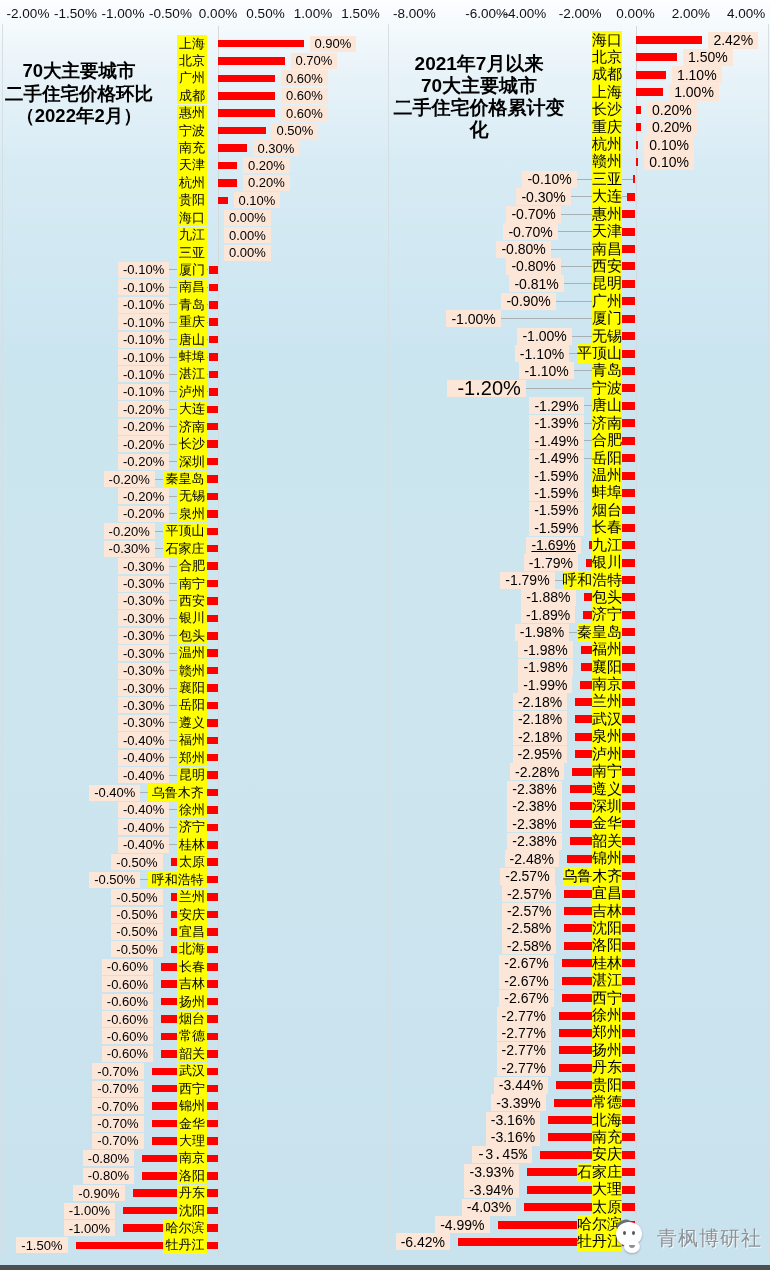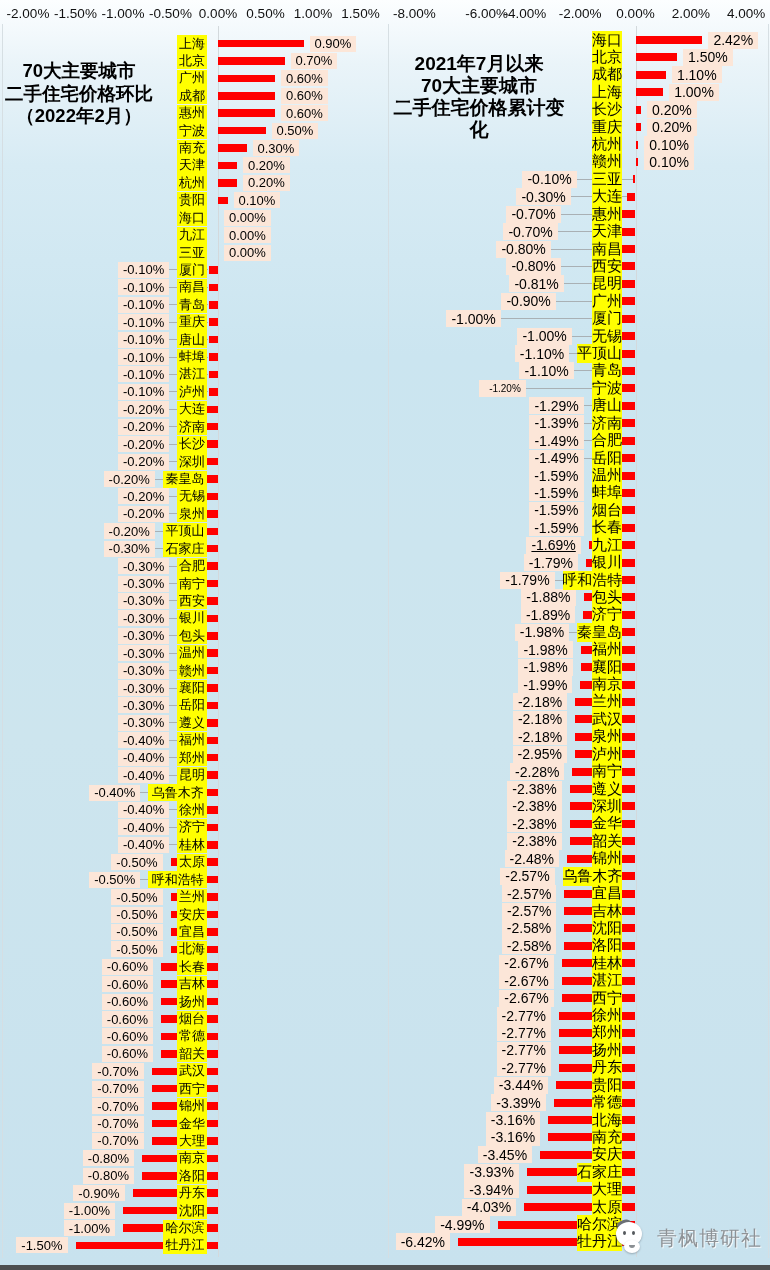--- a/index.html
+++ b/index.html
@@ -378,21 +378,21 @@
       <div class="citybox" style="left: 591.8px; width: 30.2px; top: 326.64px; height: 19px; font-size: 15px; background: rgb(255, 255, 0);">无锡</div>
       <div class="leader" style="left: 569.2px; width: 35.885px; top: 353.06px;"></div>
       <div class="vlabel" style="right: 200.8px; top: 345.06px; height: 17px; font-size: 14px;">-1.10%</div>
       <div class="bar" style="left: 605.085px; width: 30.415px; top: 349.56px; height: 8px; background: rgb(255, 0, 0);"></div>
       <div class="citybox" style="left: 577.2px; width: 44.8px; top: 344.06px; height: 19px; font-size: 15px; background: rgb(255, 255, 0);">平顶山</div>
       <div class="leader" style="left: 573.8px; width: 31.285px; top: 370.48px;"></div>
       <div class="vlabel" style="right: 196.2px; top: 362.48px; height: 17px; font-size: 14px;">-1.10%</div>
       <div class="bar" style="left: 605.085px; width: 30.415px; top: 366.98px; height: 8px; background: rgb(255, 0, 0);"></div>
       <div class="citybox" style="left: 591.8px; width: 30.2px; top: 361.48px; height: 19px; font-size: 15px; background: rgb(255, 255, 0);">青岛</div>
       <div class="leader" style="left: 525.8px; width: 76.52px; top: 387.9px;"></div>
-      <div class="vlabel" style="right: 244.2px; top: 379.9px; height: 17px; font-size: 10px; padding-left: 10px;">-1.20%</div>
+      <div class="vlabel" style="right: 244.2px; top: 379.9px; height: 17px; font-size: 20px; padding-left: 10px;">-1.20%</div>
       <div class="bar" style="left: 602.32px; width: 33.18px; top: 384.4px; height: 8px; background: rgb(255, 0, 0);"></div>
       <div class="citybox" style="left: 591.8px; width: 30.2px; top: 378.9px; height: 19px; font-size: 15px; background: rgb(255, 255, 0);">宁波</div>
       <div class="leader" style="left: 583.8px; width: 16.0315px; top: 405.32px;"></div>
       <div class="vlabel" style="right: 186.2px; top: 397.32px; height: 17px; font-size: 14px;">-1.29%</div>
       <div class="bar" style="left: 599.832px; width: 35.6685px; top: 401.82px; height: 8px; background: rgb(255, 0, 0);"></div>
       <div class="citybox" style="left: 591.8px; width: 30.2px; top: 396.32px; height: 19px; font-size: 15px; background: rgb(255, 255, 0);">唐山</div>
       <div class="leader" style="left: 583.8px; width: 13.2665px; top: 422.74px;"></div>
       <div class="vlabel" style="right: 186.2px; top: 414.74px; height: 17px; font-size: 14px;">-1.39%</div>
       <div class="bar" style="left: 597.067px; width: 38.4335px; top: 419.24px; height: 8px; background: rgb(255, 0, 0);"></div>
       <div class="citybox" style="left: 591.8px; width: 30.2px; top: 413.74px; height: 19px; font-size: 15px; background: rgb(255, 255, 0);">济南</div>
@@ -516,21 +516,21 @@
       <div class="citybox" style="left: 591.8px; width: 30.2px; top: 1075.7px; height: 19px; font-size: 15px; background: rgb(255, 255, 0);">贵阳</div>
       <div class="vlabel" style="right: 224.344px; top: 1094.12px; height: 17px; font-size: 14px;">-3.39%</div>
       <div class="bar" style="left: 553.656px; width: 81.844px; top: 1098.62px; height: 8px; background: rgb(255, 0, 0);"></div>
       <div class="citybox" style="left: 591.8px; width: 30.2px; top: 1093.12px; height: 19px; font-size: 15px; background: rgb(255, 255, 0);">常德</div>
       <div class="vlabel" style="right: 229.874px; top: 1111.54px; height: 17px; font-size: 14px;">-3.16%</div>
       <div class="bar" style="left: 548.126px; width: 87.374px; top: 1116.04px; height: 8px; background: rgb(255, 0, 0);"></div>
       <div class="citybox" style="left: 591.8px; width: 30.2px; top: 1110.54px; height: 19px; font-size: 15px; background: rgb(255, 255, 0);">北海</div>
       <div class="vlabel" style="right: 229.874px; top: 1128.96px; height: 17px; font-size: 14px;">-3.16%</div>
       <div class="bar" style="left: 548.126px; width: 87.374px; top: 1133.46px; height: 8px; background: rgb(255, 0, 0);"></div>
       <div class="citybox" style="left: 591.8px; width: 30.2px; top: 1127.96px; height: 19px; font-size: 15px; background: rgb(255, 255, 0);">南充</div>
-      <div class="vlabel" style="right: 237.893px; top: 1146.38px; height: 17px; font-size: 14px;">-3.45%</div>
+      <div class="vlabel" style="right: 237.893px; top: 1146.38px; height: 17px; font-size: 14px; font-family: Liberation Mono, monospace;">-3.45%</div>
       <div class="bar" style="left: 540.107px; width: 95.3925px; top: 1150.88px; height: 8px; background: rgb(255, 0, 0);"></div>
       <div class="citybox" style="left: 591.8px; width: 30.2px; top: 1145.38px; height: 19px; font-size: 15px; background: rgb(255, 255, 0);">安庆</div>
       <div class="vlabel" style="right: 251.164px; top: 1163.8px; height: 17px; font-size: 14px;">-3.93%</div>
       <div class="bar" style="left: 526.836px; width: 108.665px; top: 1168.3px; height: 8px; background: rgb(255, 0, 0);"></div>
       <div class="citybox" style="left: 577.2px; width: 44.8px; top: 1162.8px; height: 19px; font-size: 15px; background: rgb(255, 255, 0);">石家庄</div>
       <div class="vlabel" style="right: 251.441px; top: 1181.22px; height: 17px; font-size: 14px;">-3.94%</div>
       <div class="bar" style="left: 526.559px; width: 108.941px; top: 1185.72px; height: 8px; background: rgb(255, 0, 0);"></div>
       <div class="citybox" style="left: 591.8px; width: 30.2px; top: 1180.22px; height: 19px; font-size: 15px; background: rgb(255, 255, 0);">大理</div>
       <div class="vlabel" style="right: 253.929px; top: 1198.64px; height: 17px; font-size: 14px;">-4.03%</div>
       <div class="bar" style="left: 524.071px; width: 111.43px; top: 1203.14px; height: 8px; background: rgb(255, 0, 0);"></div>

